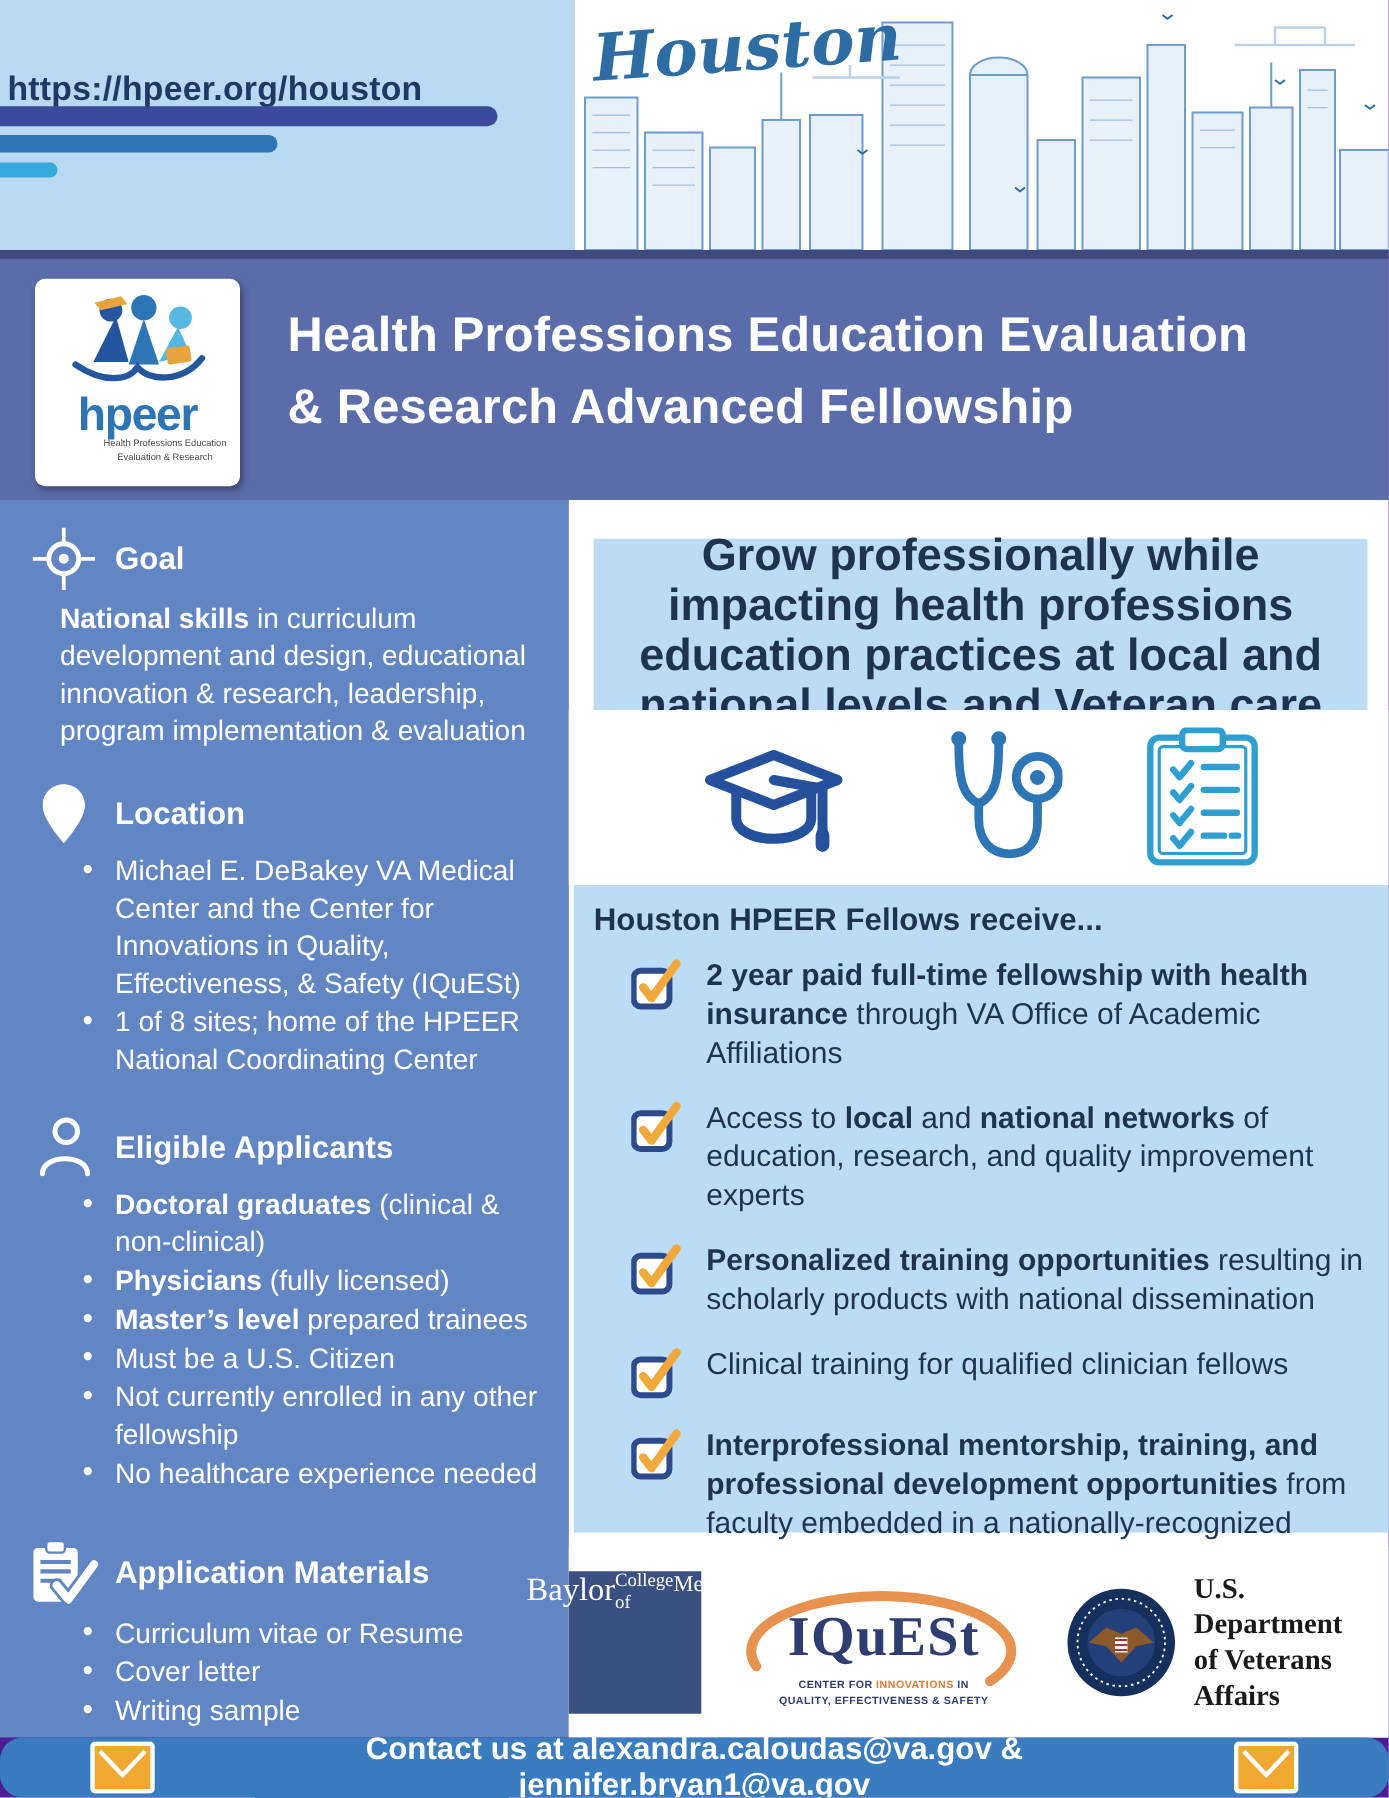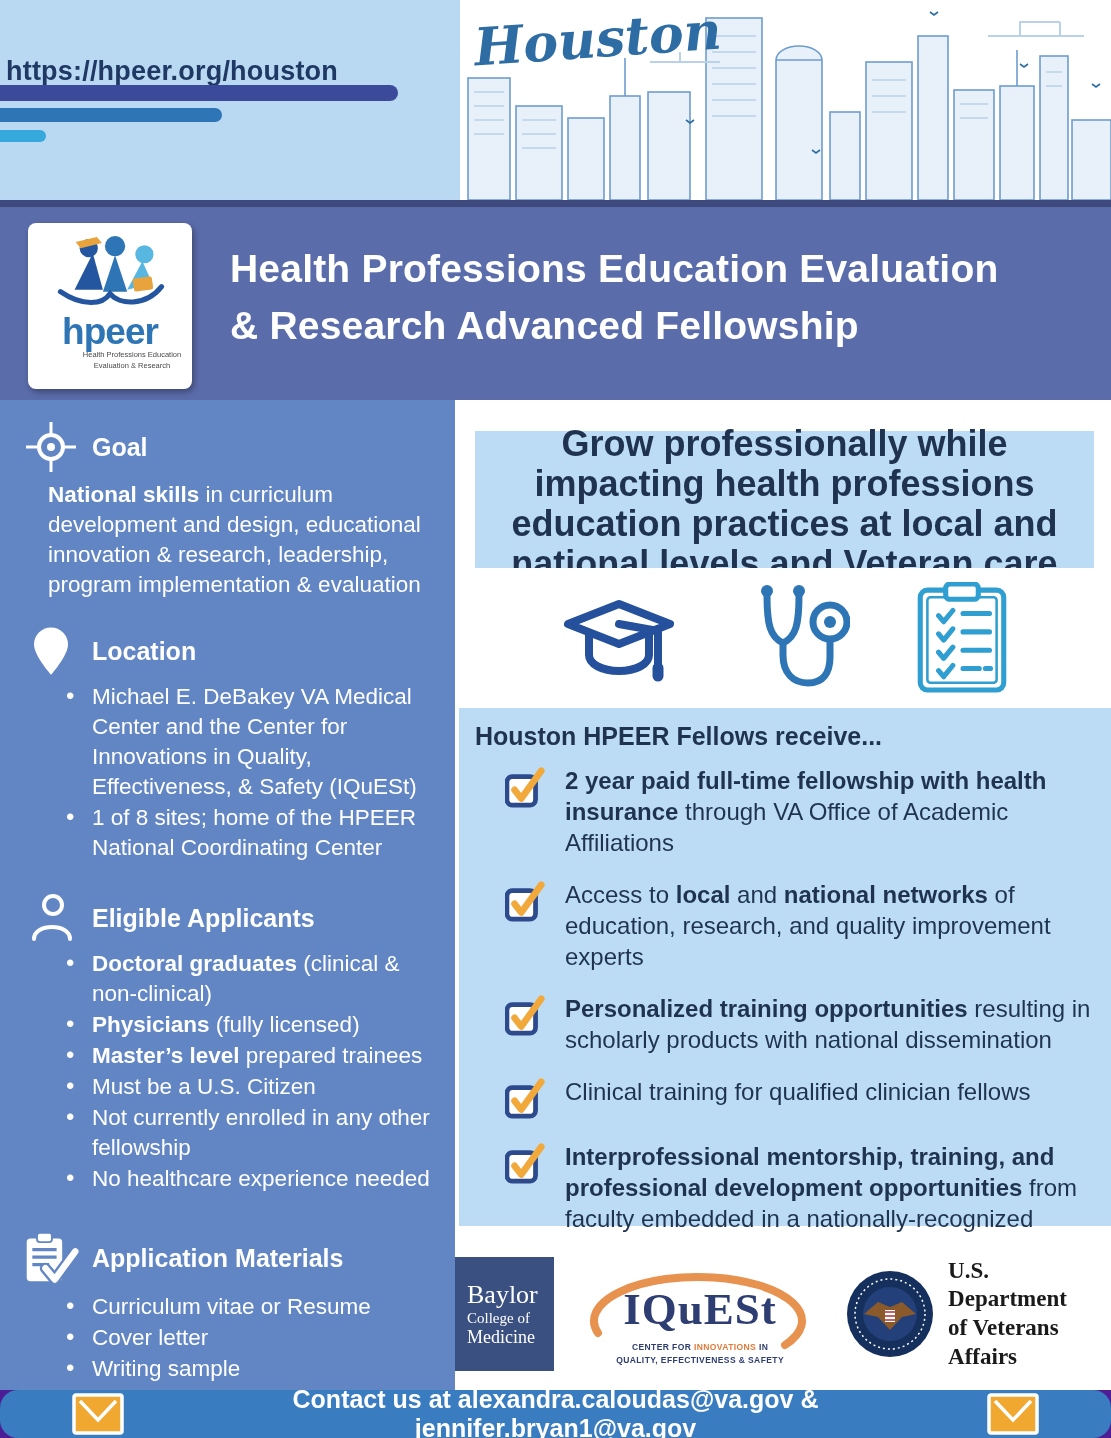--- a/index.html
+++ b/index.html
@@ -56,21 +56,21 @@
     position:absolute;left:4px;top:308px;width:652px;height:518px;background:#bcdcf5;
     box-sizing:border-box;padding:14px 14px 0 16px;color:#1f3350;
   }
   .fellows-heading{font-size:25px;font-weight:700;margin:0 0 14px 0;}
   .check-item{display:flex;gap:18px;margin:0 0 21px 30px;align-items:flex-start;}
   .check-item .cbx{flex:0 0 42px;margin-top:2px;}
   .check-text{font-size:24px;line-height:31px;}
   
   .logos-row{position:absolute;left:0;top:838px;width:656px;height:152px;display:flex;align-items:center;justify-content:center;gap:26px;background:#ffffff;}
   .baylor-box{width:106px;height:114px;background:#3a5080;color:#ffffff;font-family:"Liberation Serif",serif;
-    display:flex;flex-direction:column;justify-content:center;padding-left:12px;box-sizing:border-box;line-height:1.15;}
+    display:flex;flex-direction:row;justify-content:center;padding-left:12px;box-sizing:border-box;line-height:1.15;}
   .baylor-l1{font-size:26px;}
   .baylor-l2{font-size:15px;}
   .baylor-l3{font-size:18px;}
   .iquest-box{position:relative;width:240px;height:130px;}
   .iquest-word{position:absolute;left:0;right:0;top:34px;text-align:center;font-family:"Liberation Serif",serif;
     font-weight:700;font-size:45px;color:#2e3e72;letter-spacing:1px;}
   .iquest-sub{position:absolute;left:0;right:0;top:92px;text-align:center;font-size:8.5px;color:#2e3e72;font-weight:700;line-height:1.5;letter-spacing:.4px;}
   .va-box{display:flex;align-items:center;gap:14px;}
   .va-text{font-family:"Liberation Serif",serif;color:#1a1a1a;font-size:23px;line-height:1.25;font-weight:600;}
   

